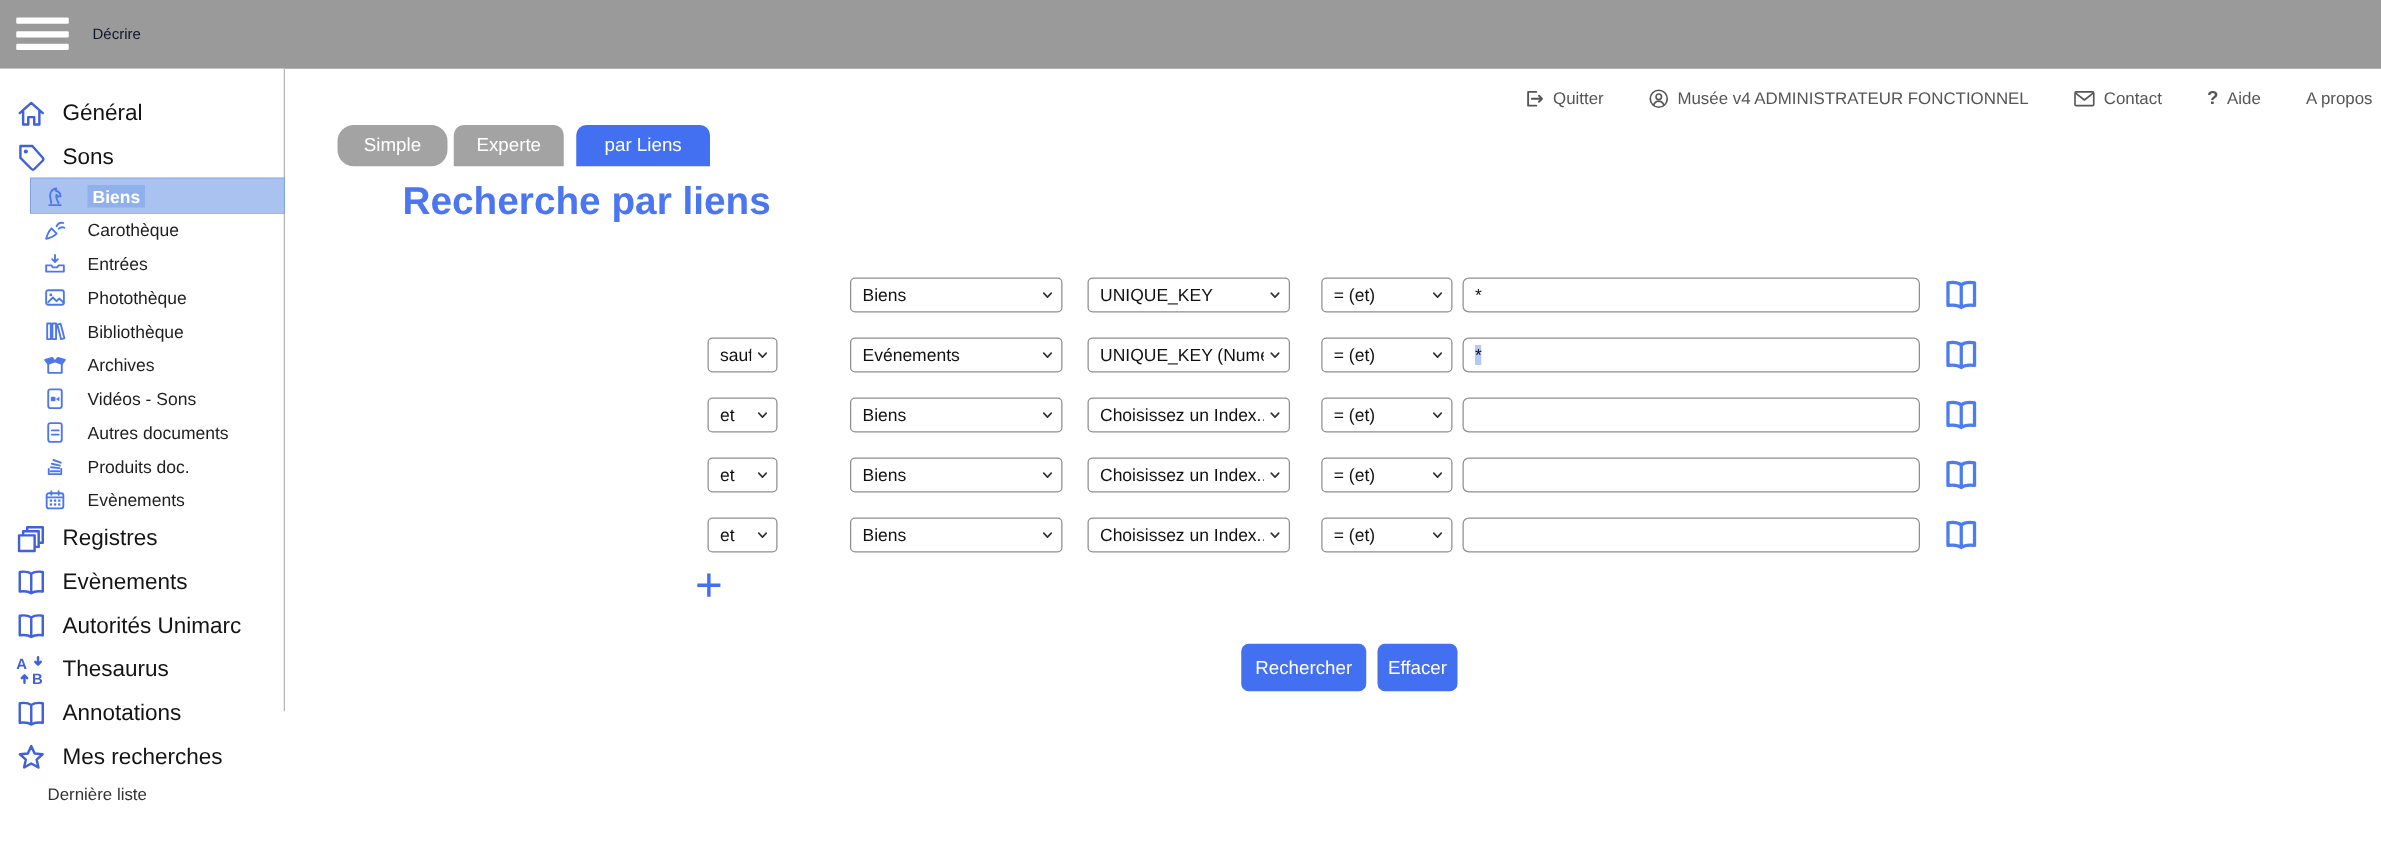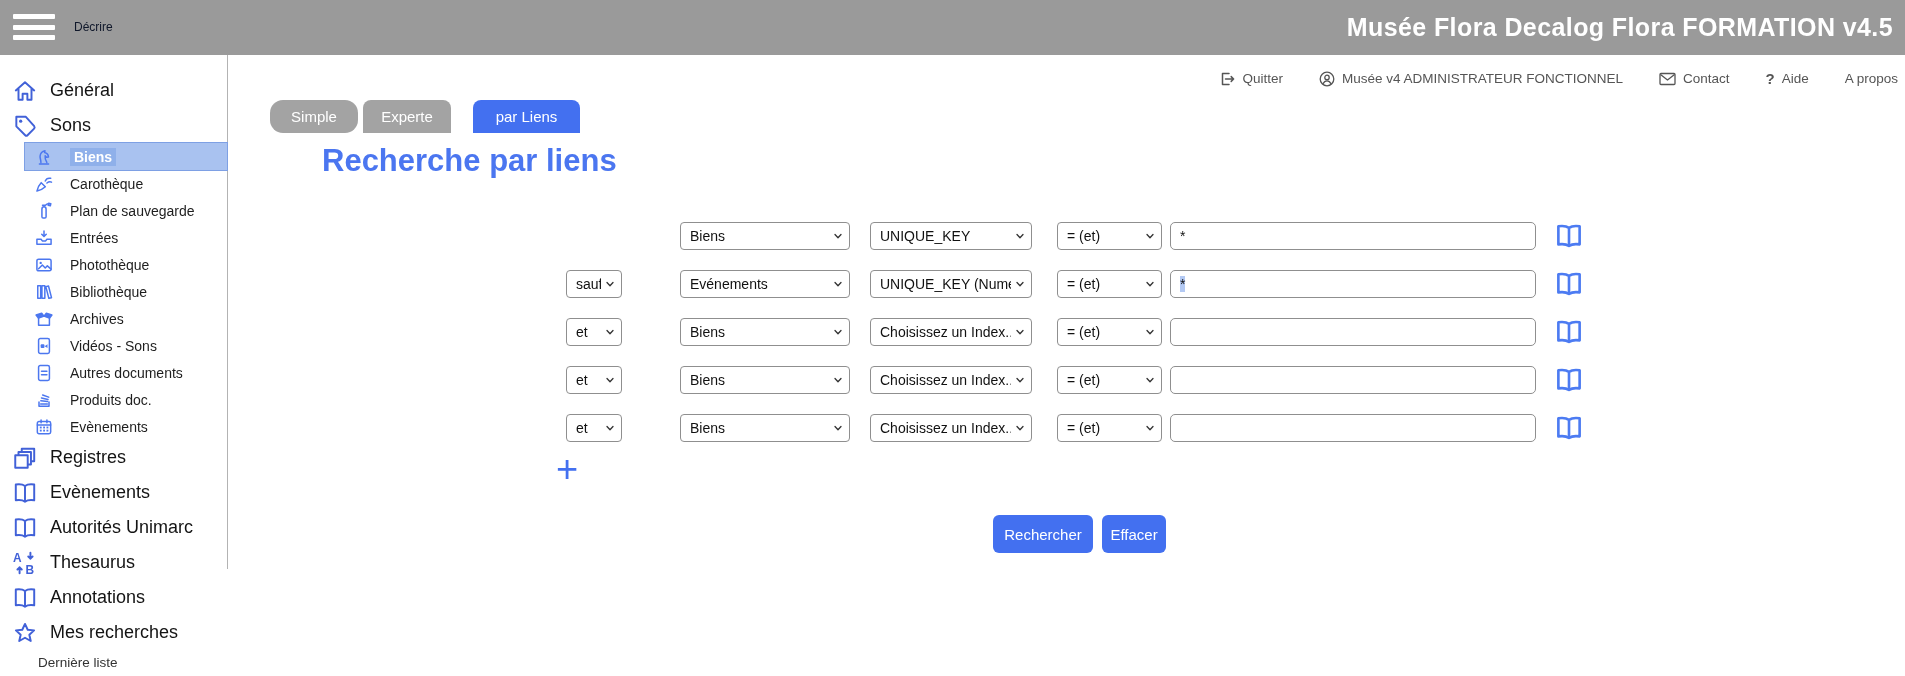--- a/index.html
+++ b/index.html
@@ -33,21 +33,21 @@
   .tgroup { display:flex; align-items:center; gap:7px; cursor:pointer; }
   .tgroup svg { display:block; }
   .qmark { font-size:15px; font-weight:bold; color:#555; }
 
   
   #tabs { position:absolute; left:270px; top:100px; display:flex; }
   .tab { height:33px; line-height:33px; text-align:center; color:#fff; font-size:15px;
     background:#a3a3a3; border-radius:8px 8px 0 0; cursor:pointer; }
   .tab:nth-child(1){ width:88px;border-radius:13px; }
   .tab:nth-child(2){ width:88px; margin-left:5px; }
-  .tab:nth-child(3){ width:107px; margin-left:22px; }
+  .tab:nth-child(3){ width:107px; margin-left:10px; }
   .tab.active { background:var(--accent,#4370f0); }
 
   
   .page-heading { position:absolute; left:322px; top:143px; font-size:31px; color:#4b76f0; }
 
   
   .form-row { position:absolute; left:0; height:28px; width:1905px; }
   .sel, .value-box { position:absolute; top:0; height:28px; border:1px solid #8f8f8f;
     border-radius:4px; background:#fff; display:flex; align-items:center; font-size:14px; color:#111; }
   .sel { padding:0 6px 0 9px; cursor:pointer; }
@@ -74,21 +74,20 @@
 </head>
 <body>
 
 <div class="header">
   <div class="burger">
       <div></div>
       <div></div>
       <div></div>
     </div>
   <span class="menu-label">Décrire</span>
-  <span class="app-title">Musée Flora Decalog Flora FORMATION v4.5</span>
 </div>
 
 <nav id="sidebar">
     <div class="nav-row lvl1">
       <span class="nav-icon">
         <svg viewBox="0 0 24 24" fill="none" stroke="currentColor" stroke-width="1.8" stroke-linecap="round" stroke-linejoin="round">
           <path d="M3.5 11.5 L12 4 L20.5 11.5 M6 10 V20 H9.8 V14.5 H14.2 V20 H18 V10"></path>
         </svg>
       </span>
       <span class="nav-label">Général</span>
@@ -111,29 +110,20 @@
       <span class="nav-label">Biens</span>
     </div>
     <div class="nav-row lvl2">
       <span class="nav-icon">
         <svg viewBox="0 0 24 24" fill="none" stroke="currentColor" stroke-width="1.8" stroke-linecap="round" stroke-linejoin="round">
           <path d="M3.5 20.5 C3.5 20.5 5.2 13.8 8.6 10.4 L13.6 15.4 C10.2 18.8 3.5 20.5 3.5 20.5 Z"></path>
           <path d="M13.5 8.5 C14.5 6 17 4.5 20 5.2 M15.5 10.8 C17.5 9.2 19.5 9 21 9.8"></path>
         </svg>
       </span>
       <span class="nav-label">Carothèque</span>
-    </div>
-    <div class="nav-row lvl2">
-      <span class="nav-icon">
-        <svg viewBox="0 0 24 24" fill="none" stroke="currentColor" stroke-width="1.8" stroke-linecap="round" stroke-linejoin="round">
-          <path d="M9.5 10 C9.5 8.3 10.6 7 12 7 C13.4 7 14.5 8.3 14.5 10 V19 C14.5 19.8 13.8 20.5 13 20.5 H11 C10.2 20.5 9.5 19.8 9.5 19 Z M12 7 V5.2 M10.2 5.2 H13.8 M13.8 5 C15 3.7 16.8 3.1 18.3 3.5"></path>
-          <path d="M17.6 2.6 L20.2 3.2 L19.6 5.8 L17 5.2 Z"></path>
-        </svg>
-      </span>
-      <span class="nav-label">Plan de sauvegarde</span>
     </div>
     <div class="nav-row lvl2">
       <span class="nav-icon">
         <svg viewBox="0 0 24 24" fill="none" stroke="currentColor" stroke-width="1.8" stroke-linecap="round" stroke-linejoin="round">
           <path d="M12 3.5 V10.2 M9.3 7.6 L12 10.3 L14.7 7.6"></path>
           <path d="M3.5 13.5 V19.5 H20.5 V13.5 M3.5 13.5 H8.5 L10 15.5 H14 L15.5 13.5 H20.5"></path>
         </svg>
       </span>
       <span class="nav-label">Entrées</span>
     </div>

